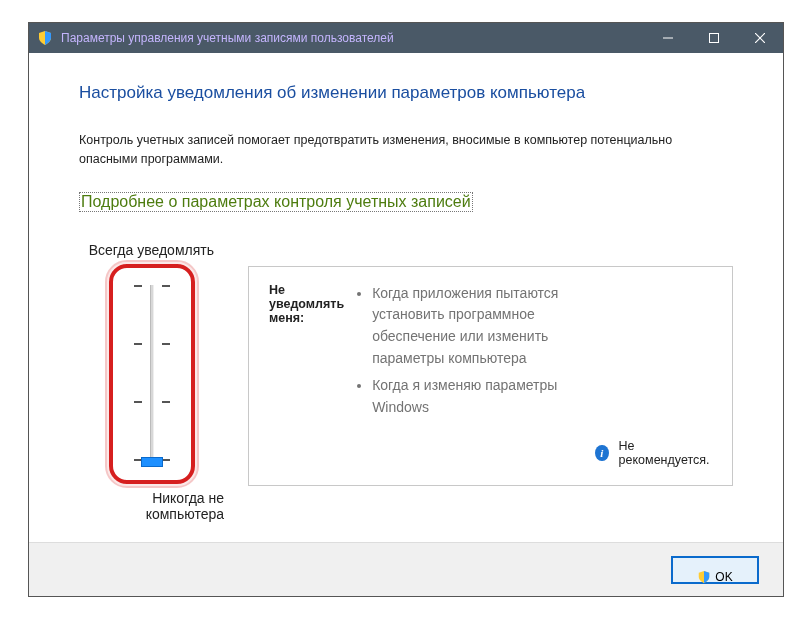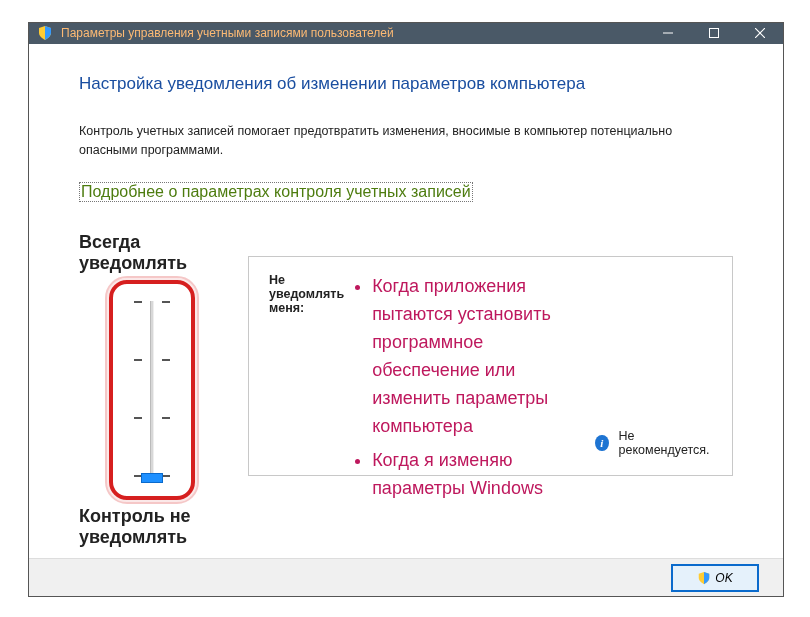--- a/index.html
+++ b/index.html
@@ -21,21 +21,21 @@
       width: 756px;
       height: 575px;
       border: 1px solid #555;
       background: #fff;
       display: flex;
       flex-direction: column;
     }
     .titlebar {
       height: 30px;
       background: #4a5967;
-      color: #fdba74;
+      color: #c4b5fd;
       display: flex;
       align-items: center;
       padding-left: 8px;
       font-size: 12px;
     }
     .titlebar-icon {
       width: 16px;
       height: 16px;
       margin-right: 8px;
       display: flex;
@@ -91,24 +91,23 @@
       gap: 24px;
     }
     .slider-column {
       width: 145px;
       display: flex;
       flex-direction: column;
       align-items: center;
     }
     .slider-label-top,
     .slider-label-bottom {
-      font-size: 18px;
+      font-size: 14px;
       color: #222;
-      text-align: left;
-      font-weight: bold;
+      text-align: right;
     }
     .slider-label-top { margin-bottom: 6px; align-self: flex-end; padding-right: 10px;}
     .slider-label-bottom { margin-top: 6px; align-self: flex-end; padding-right: 0;}
     .slider-highlight {
       width: 86px;
       height: 220px;
       border: 4px solid #d61f1f;
       border-radius: 18px;
       box-shadow: 0 0 0 2px rgba(214,31,31,0.1);
       position: relative;
@@ -170,22 +169,22 @@
     }
     .info-title {
       font-size: 12.5px;
       font-weight: 700;
       color: #222;
       margin-bottom: 10px;
     }
     .info-list {
       list-style: disc;
       padding-left: 28px;
-      font-size: 18px;
-      color: #be185d;
+      font-size: 14px;
+      color: #737373;
       line-height: 1.55;
     }
     .info-list li { margin-bottom: 6px; }
     .info-footer {
       margin-top: auto;
       display: flex;
       align-items: center;
       gap: 10px;
       font-size: 12.5px;
       color: #222;
@@ -216,26 +215,25 @@
       gap: 10px;
       padding-right: 24px;
     }
     .btn {
       min-width: 88px;
       height: 23px;
       background: #e1e1e1;
       border: 1px solid #adadad;
       font-size: 12px;
       display: flex;
-      align-items: center;
+      align-items: flex-start;
       justify-content: center;
       gap: 4px;
       cursor: pointer;
       padding: 12px 10px;
-      font-style: italic;
     }
     .btn.primary {
       border: 2px solid #0a6acc;
       background: #e5f1fb;
     }
   </style>
 </head>
 <body>
 
 <div class="dialog">
@@ -285,21 +283,21 @@
             <div class="slider-tick right" style="top:6px"></div>
             <div class="slider-tick left" style="top:64px"></div>
             <div class="slider-tick right" style="top:64px"></div>
             <div class="slider-tick left" style="top:122px"></div>
             <div class="slider-tick right" style="top:122px"></div>
             <div class="slider-tick left" style="top:180px"></div>
             <div class="slider-tick right" style="top:180px"></div>
             <div class="slider-thumb"></div>
           </div>
         </div>
-        <div class="slider-label-bottom">Контроль не уведомлять</div>
+        <div class="slider-label-bottom">Никогда не компьютера</div>
       </div>
 
       <div class="info-panel">
         <div class="info-title">Не уведомлять меня:</div>
         <ul class="info-list">
           <li>Когда приложения пытаются установить программное обеспечение или изменить параметры компьютера</li>
           <li>Когда я изменяю параметры Windows</li>
         </ul>
         <div class="info-footer">
           <span class="info-icon">i</span>

